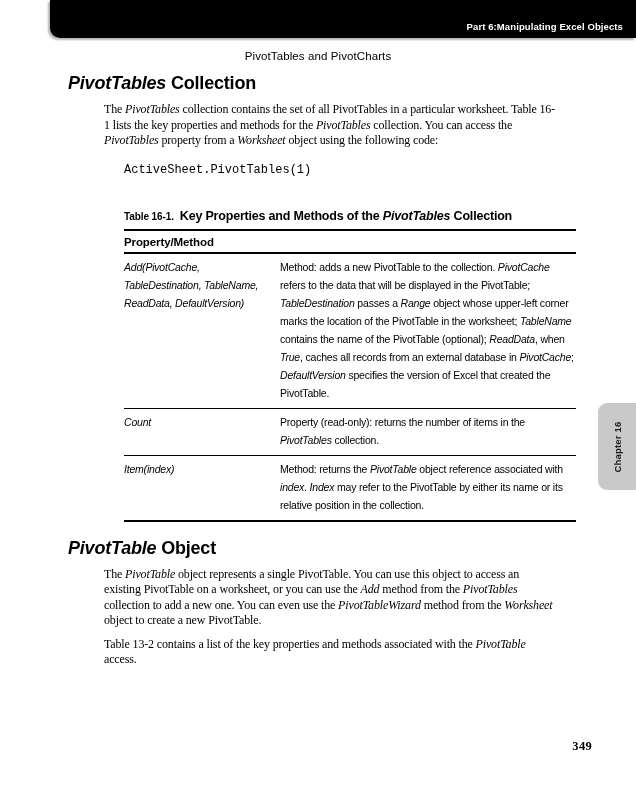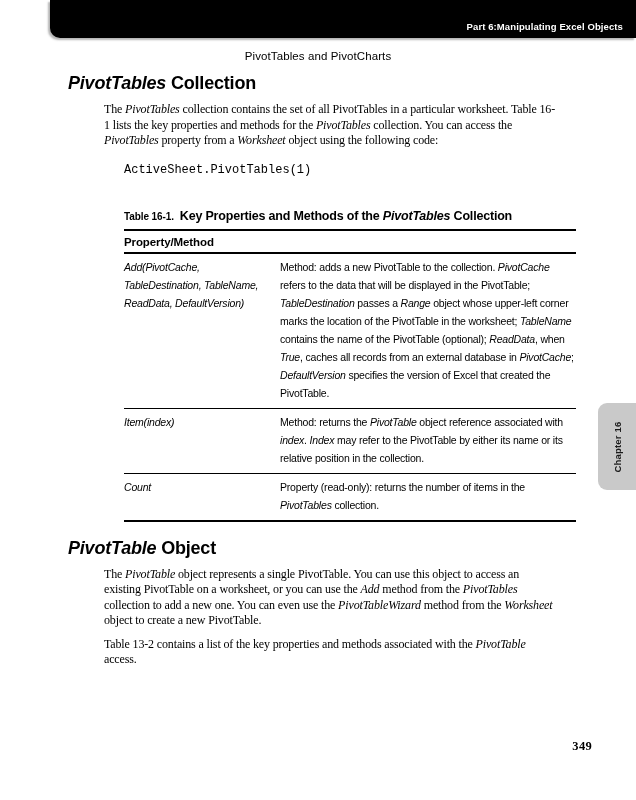--- a/index.html
+++ b/index.html
@@ -133,26 +133,26 @@
 
 <div class="tbl">
   <div class="tbl-head">
     <div class="c1">Property/Method</div>
   </div>
   <div class="tbl-row">
     <div class="c1 cell prop"><span class="it">Add(PivotCache, TableDestination, TableName, ReadData, DefaultVersion)</span></div>
     <div class="c2 cell"><span>Method: adds a new PivotTable to the collection. </span><span class="it">PivotCache</span><span> refers to the data that will be displayed in the PivotTable; </span><span class="it">TableDestination</span><span> passes a </span><span class="it">Range</span><span> object whose upper-left corner marks the location of the PivotTable in the worksheet; </span><span class="it">TableName</span><span> contains the name of the PivotTable (optional); </span><span class="it">ReadData</span><span>, when </span><span class="it">True</span><span>, caches all records from an external database in </span><span class="it">PivotCache</span><span>; </span><span class="it">DefaultVersion</span><span> specifies the version of Excel that created the PivotTable.</span></div>
   </div>
   <div class="tbl-row">
+    <div class="c1 cell prop"><span class="it">Count</span></div>
+    <div class="c2 cell"><span>Property (read-only): returns the number of items in the </span><span class="it">PivotTables</span><span> collection.</span></div>
+  </div>
+  <div class="tbl-row">
     <div class="c1 cell prop"><span class="it">Item(index)</span></div>
     <div class="c2 cell"><span>Method: returns the </span><span class="it">PivotTable</span><span> object reference associated with </span><span class="it">index</span><span>. </span><span class="it">Index</span><span> may refer to the PivotTable by either its name or its relative position in the collection.</span></div>
-  </div>
-  <div class="tbl-row">
-    <div class="c1 cell prop"><span class="it">Count</span></div>
-    <div class="c2 cell"><span>Property (read-only): returns the number of items in the </span><span class="it">PivotTables</span><span> collection.</span></div>
   </div>
 </div>
 
 <div class="section-heading" style="margin-top:16px;"><span class="it">PivotTable</span><span> Object</span></div>
 
 <div class="para"><span>The </span><span class="it">PivotTable</span><span> object represents a single PivotTable. You can use this object to access an existing PivotTable on a worksheet, or you can use the </span><span class="it">Add</span><span> method from the </span><span class="it">PivotTables</span><span> collection to add a new one. You can even use the </span><span class="it">PivotTableWizard</span><span> method from the </span><span class="it">Worksheet</span><span> object to create a new PivotTable.</span></div>
 <div class="para"><span>Table 13-2 contains a list of the key properties and methods associated with the </span><span class="it">PivotTable</span><span> access.</span></div>
 
 <div class="chapter-tab">
   <span class="tab-text">Chapter 16</span>

